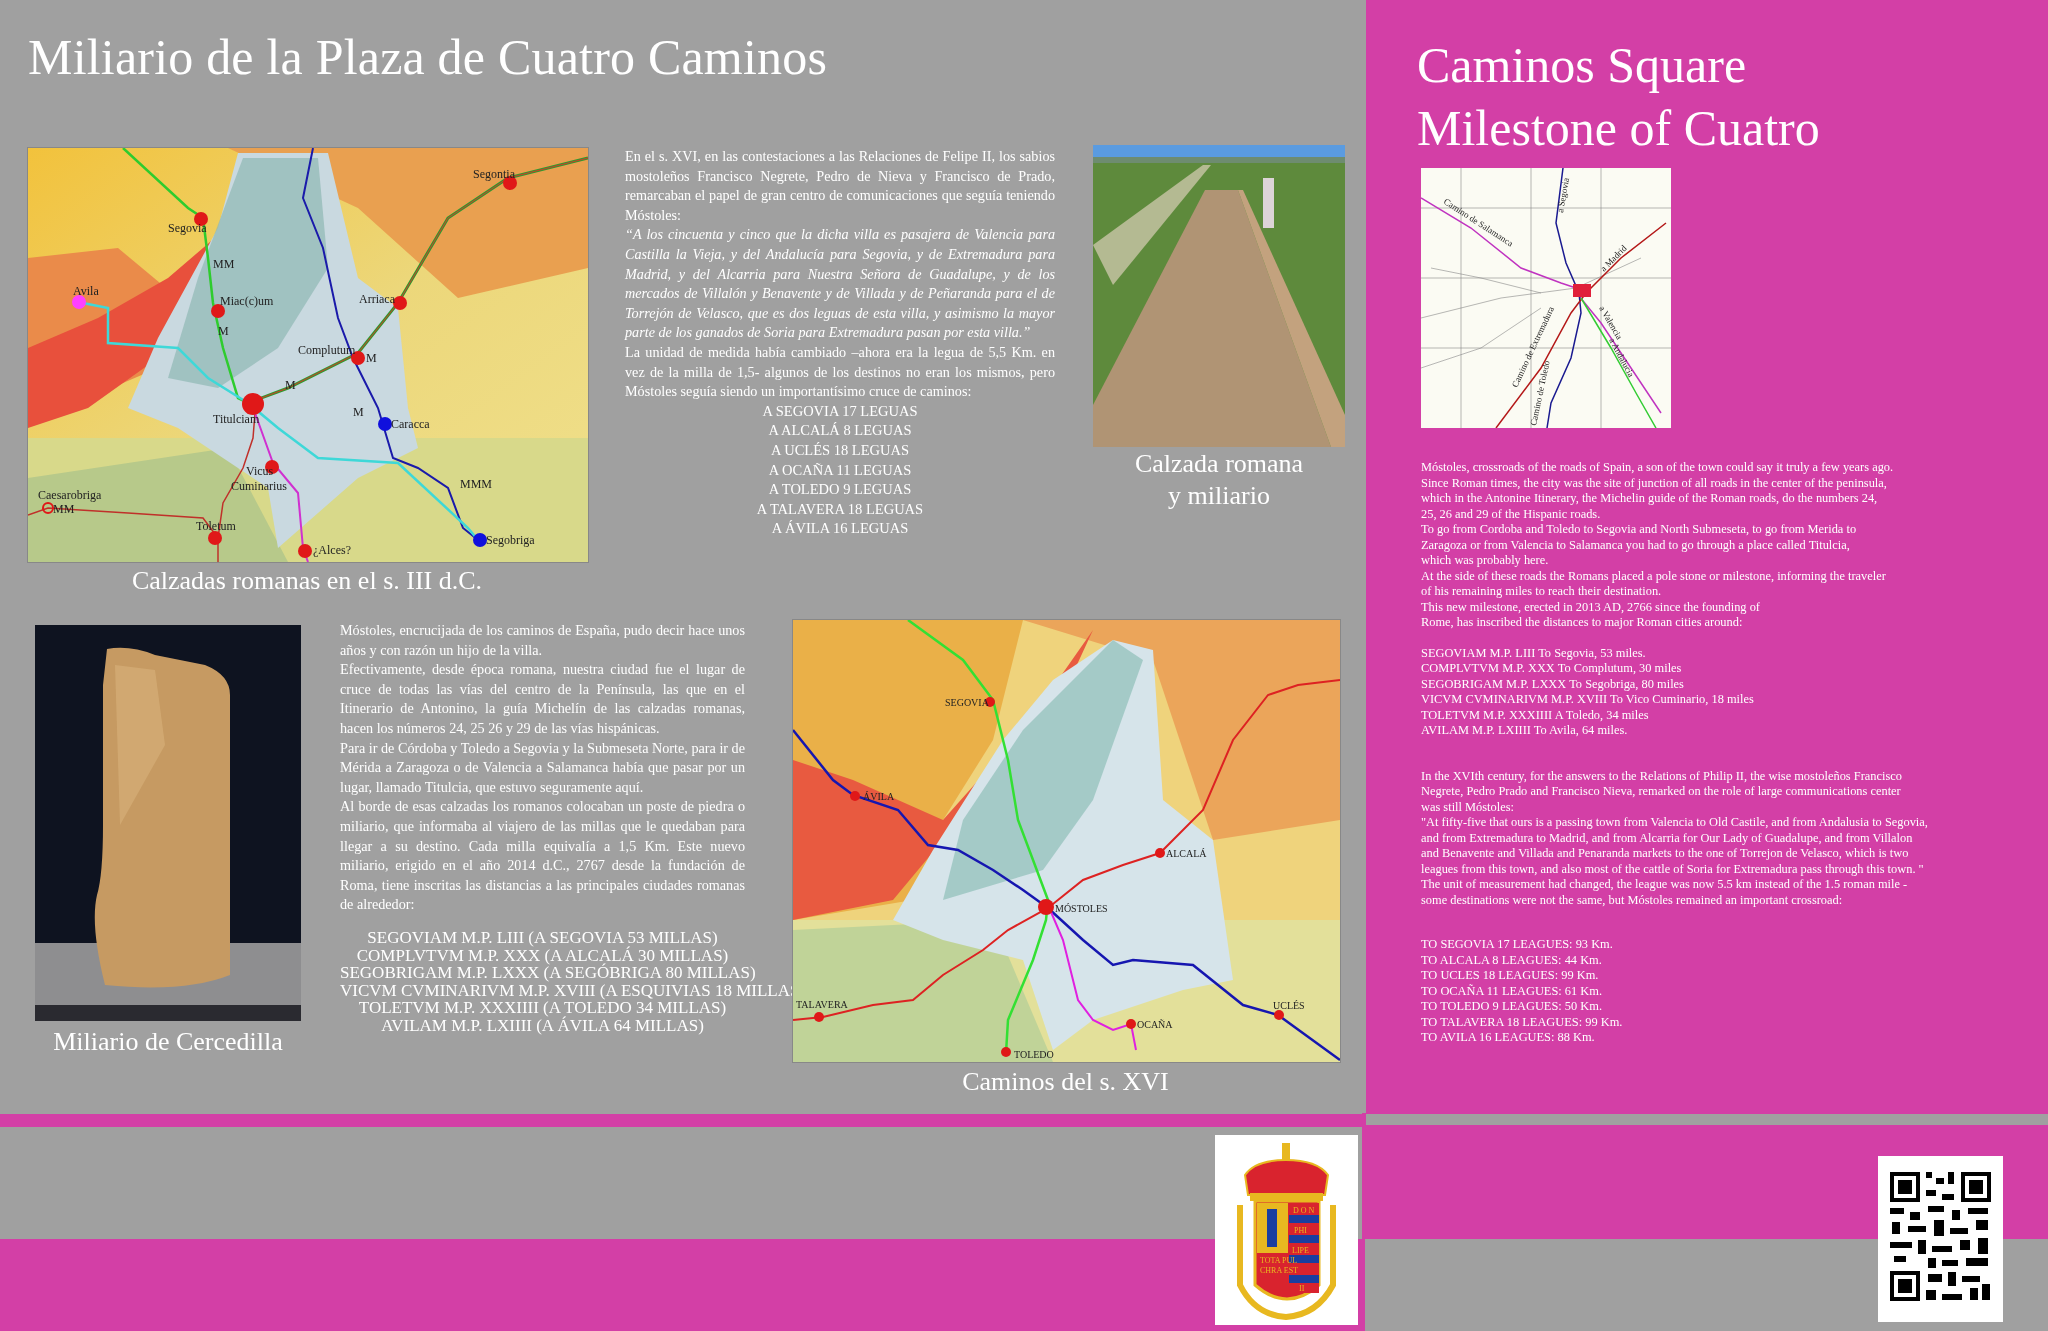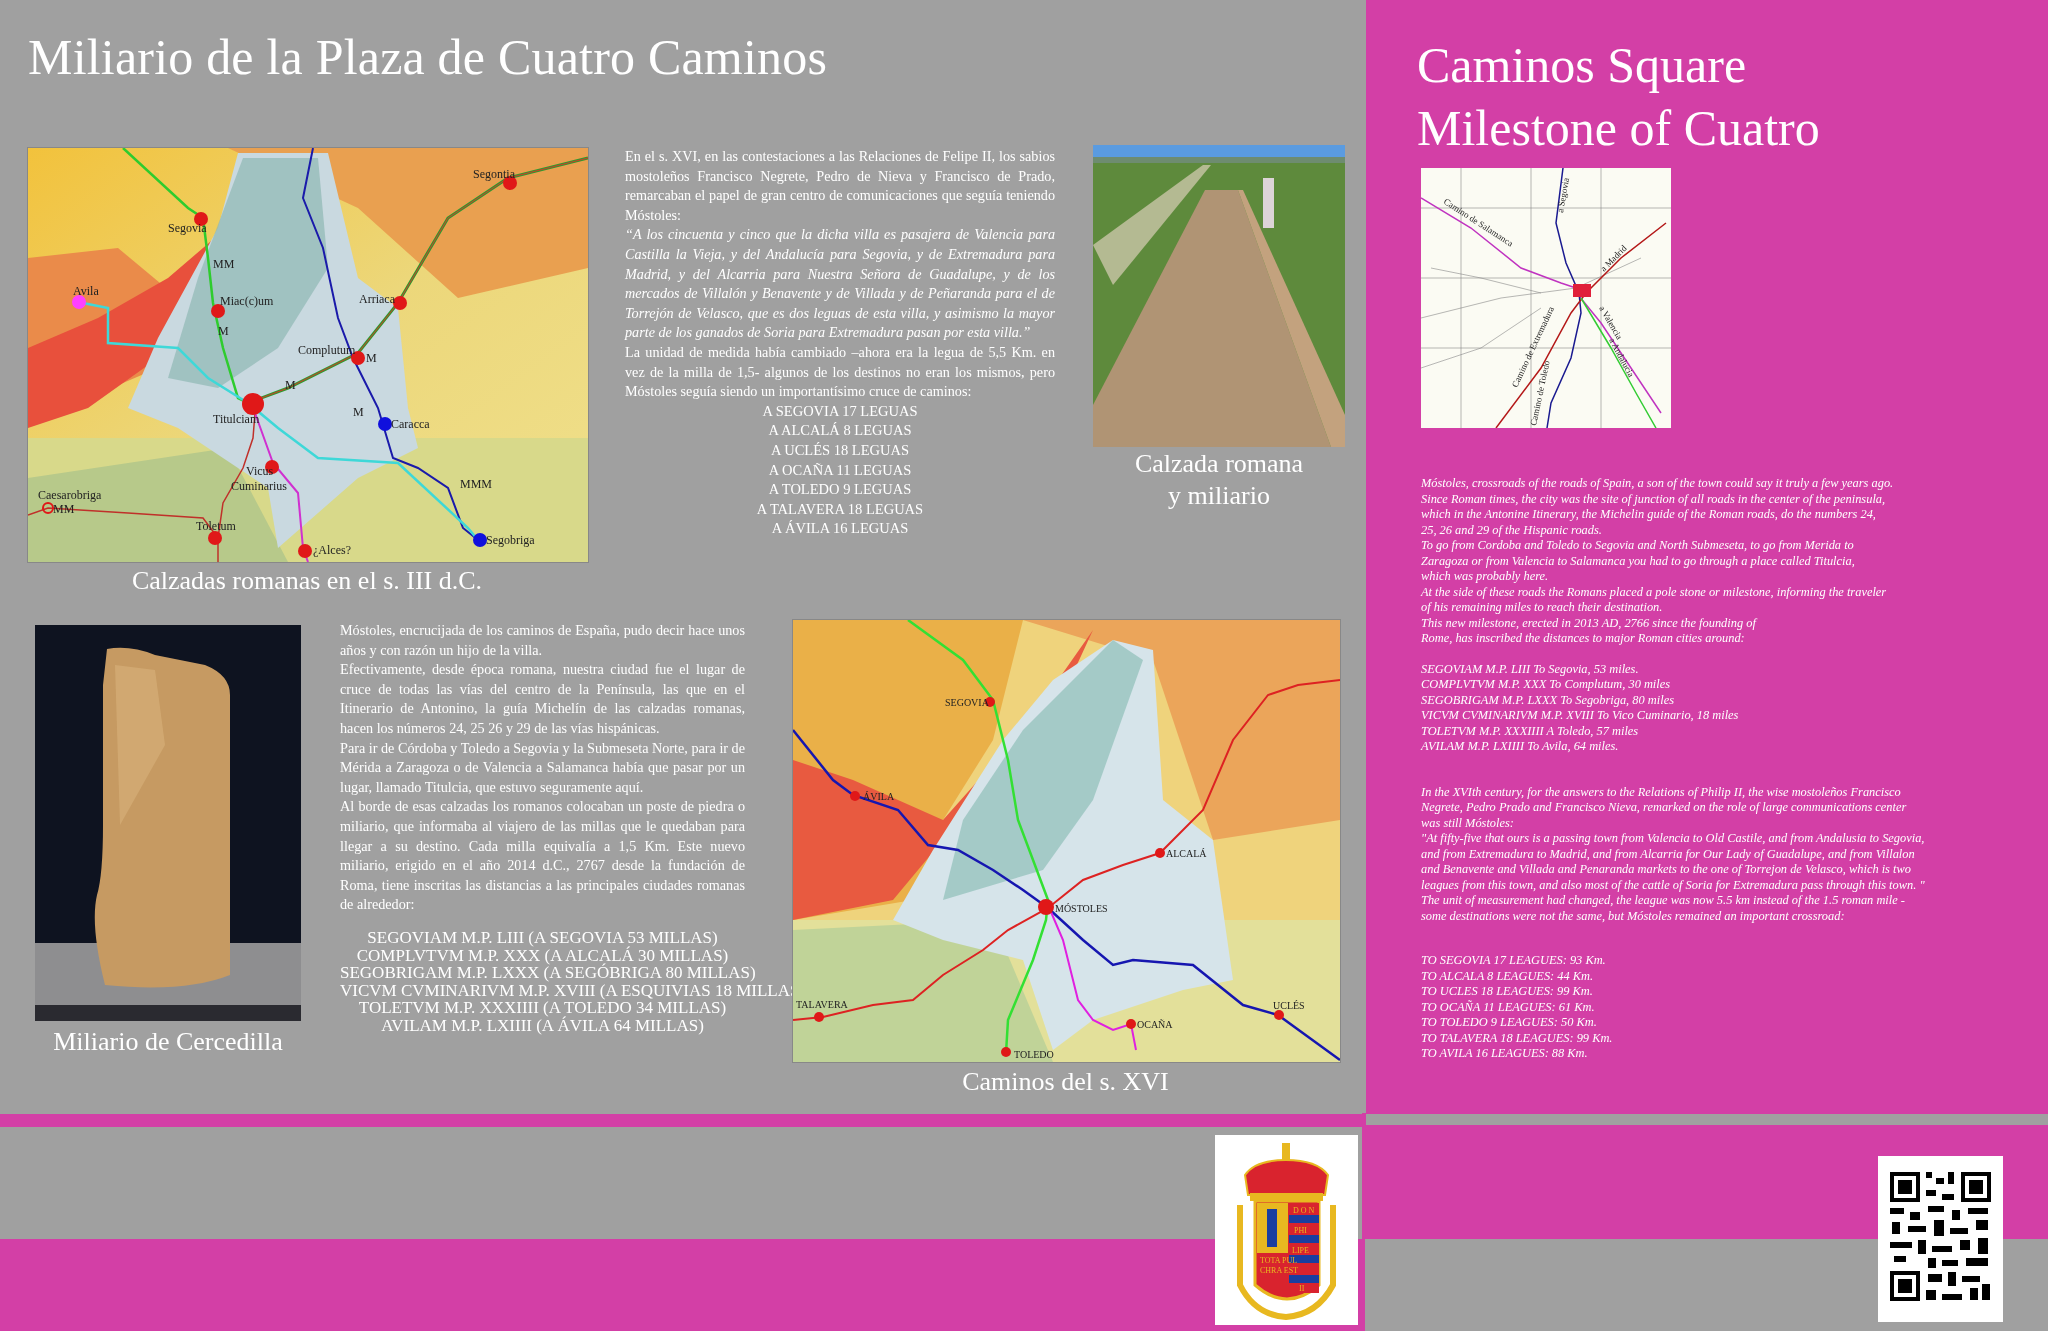--- a/index.html
+++ b/index.html
@@ -230,38 +230,38 @@
       <text x="142" y="45" transform="rotate(-80 142 45)">a Segovia</text>
       <text x="183" y="104" transform="rotate(-45 183 104)">a Madrid</text>
       <text x="178" y="140" transform="rotate(60 178 140)">a Valencia</text>
       <text x="188" y="172" transform="rotate(62 188 172)">a Andalucia</text>
       <text x="96" y="220" transform="rotate(-65 96 220)">Camino de Extremadura</text>
       <text x="115" y="258" transform="rotate(-78 115 258)">Camino de Toledo</text>
     </g>
   </svg>
 </div>
 
-<div class="abs body-en" style="left:1421px;top:476px;width:600px;font-style:italic;">
+<div class="abs body-en" style="left:1421px;top:460px;width:600px;">
   <p>Móstoles, crossroads  of the roads of Spain, a son of the town could say it truly a few years ago.</p>
   <p>Since Roman times, the city was the site of junction of all roads in the center of the peninsula,</p>
   <p>which in the Antonine Itinerary, the Michelin guide of the Roman roads, do the numbers 24,</p>
   <p>25, 26 and 29 of the Hispanic roads.</p>
   <p>To go from Cordoba and Toledo to Segovia and North Submeseta, to go from Merida to</p>
   <p>Zaragoza or from Valencia to Salamanca you had to go through a place called Titulcia,</p>
   <p>which was probably here.</p>
   <p>At the side of these roads the Romans placed a pole stone or milestone, informing the traveler</p>
   <p>of his remaining miles to reach their destination.</p>
   <p>This new milestone, erected in 2013 AD, 2766 since the founding of</p>
   <p>Rome, has inscribed the distances to major Roman cities around:</p>
   <div style="margin-top:15px;">
     <p>SEGOVIAM M.P. LIII To Segovia, 53 miles.</p>
     <p>COMPLVTVM M.P. XXX  To Complutum, 30 miles</p>
     <p>SEGOBRIGAM M.P. LXXX  To Segobriga, 80 miles</p>
     <p>VICVM CVMINARIVM M.P. XVIII  To Vico Cuminario, 18 miles</p>
-    <p>TOLETVM M.P. XXXIIII  A Toledo, 57 miles</p>
+    <p>TOLETVM M.P. XXXIIII  A Toledo, 34 miles</p>
     <p>AVILAM M.P. LXIIII To Avila, 64 miles.</p>
   </div>
   <div style="margin-top:30px;">
     <p>In the XVIth century,  for the answers to the Relations of Philip II, the wise mostoleños Francisco</p>
     <p>Negrete, Pedro Prado and Francisco Nieva, remarked on the role of large communications center</p>
     <p>was still Móstoles:</p>
     <p>"At fifty-five that ours is a passing  town from Valencia to Old Castile, and from Andalusia to Segovia,</p>
     <p>and from Extremadura to Madrid, and from Alcarria for Our Lady of Guadalupe, and from Villalon</p>
     <p>and Benavente and Villada and Penaranda markets to the one of Torrejon de Velasco, which  is two</p>
     <p>leagues from this town, and also most of the cattle of Soria for Extremadura pass through this town. "</p>

